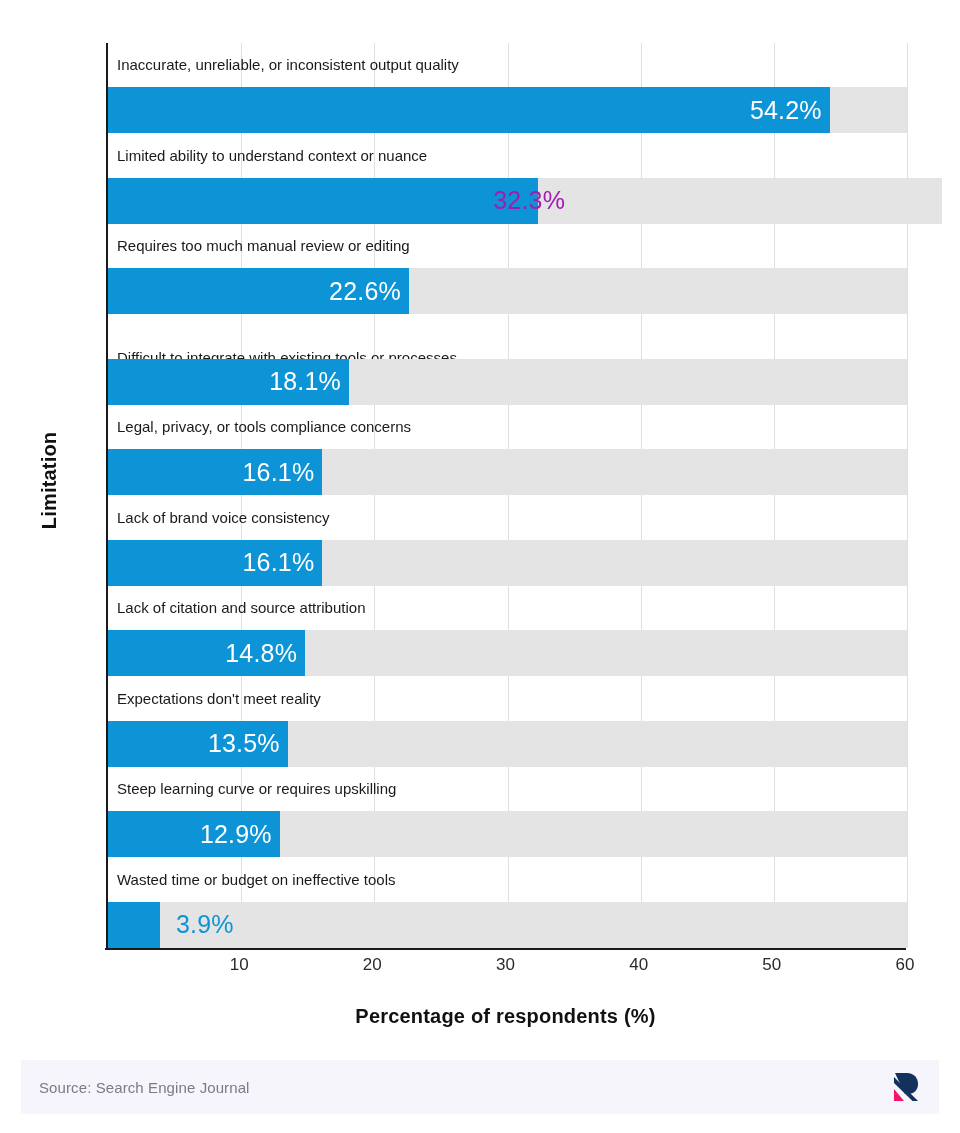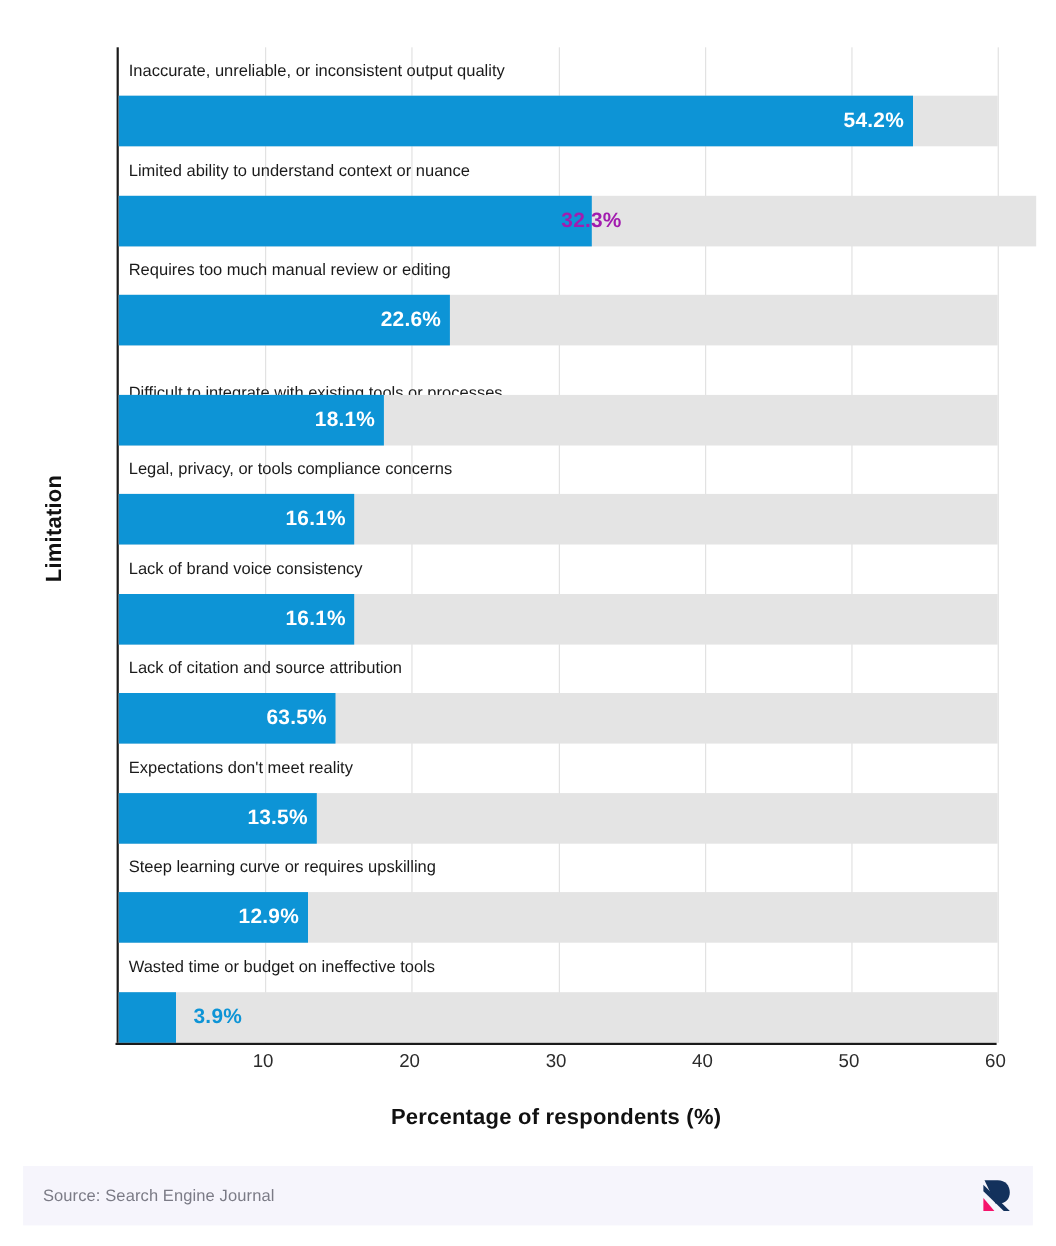--- a/index.html
+++ b/index.html
@@ -110,22 +110,22 @@
     height: 100%;
     background: #0d94d6;
   }
 
   .bar-value {
     position: absolute;
     top: 0;
     height: 100%;
     display: flex;
     align-items: center;
-    font-size: 19px;
-    font-weight: bold;
+    font-size: 25px;
+    font-weight: normal;
     letter-spacing: 0.2px;
   }
   .bar-value.inside {
     right: 8px;
     color: #ffffff;
   }
   .bar-value.outside {
     color: #0d94d6;
   }
 
@@ -249,21 +249,21 @@
           <div class="row-label" style="top: 14px;">Lack of brand voice consistency</div>
           <div class="bar-track" style="top: 44px; height: 46px; background: rgb(228, 228, 228);">
             <div class="bar-fill" style="width: 214.398px; background: rgb(13, 148, 214);"></div>
             <div class="bar-value inside" style="right: 592.602px; color: rgb(255, 255, 255);">16.1%</div>
           </div>
         </div>
         <div class="bar-row" style="top: 543px; height: 90.5px;">
           <div class="row-label" style="top: 14px;">Lack of citation and source attribution</div>
           <div class="bar-track" style="top: 44px; height: 46px; background: rgb(228, 228, 228);">
             <div class="bar-fill" style="width: 197.087px; background: rgb(13, 148, 214);"></div>
-            <div class="bar-value inside" style="right: 609.913px; color: rgb(255, 255, 255);">63.5%</div>
+            <div class="bar-value inside" style="right: 609.913px; color: rgb(255, 255, 255);">14.8%</div>
           </div>
         </div>
         <div class="bar-row" style="top: 633.5px; height: 90.5px;">
           <div class="row-label" style="top: 14px;">Expectations don't meet reality</div>
           <div class="bar-track" style="top: 44px; height: 46px; background: rgb(228, 228, 228);">
             <div class="bar-fill" style="width: 179.775px; background: rgb(13, 148, 214);"></div>
             <div class="bar-value inside" style="right: 627.225px; color: rgb(255, 255, 255);">13.5%</div>
           </div>
         </div>
         <div class="bar-row" style="top: 724px; height: 90.5px;">

